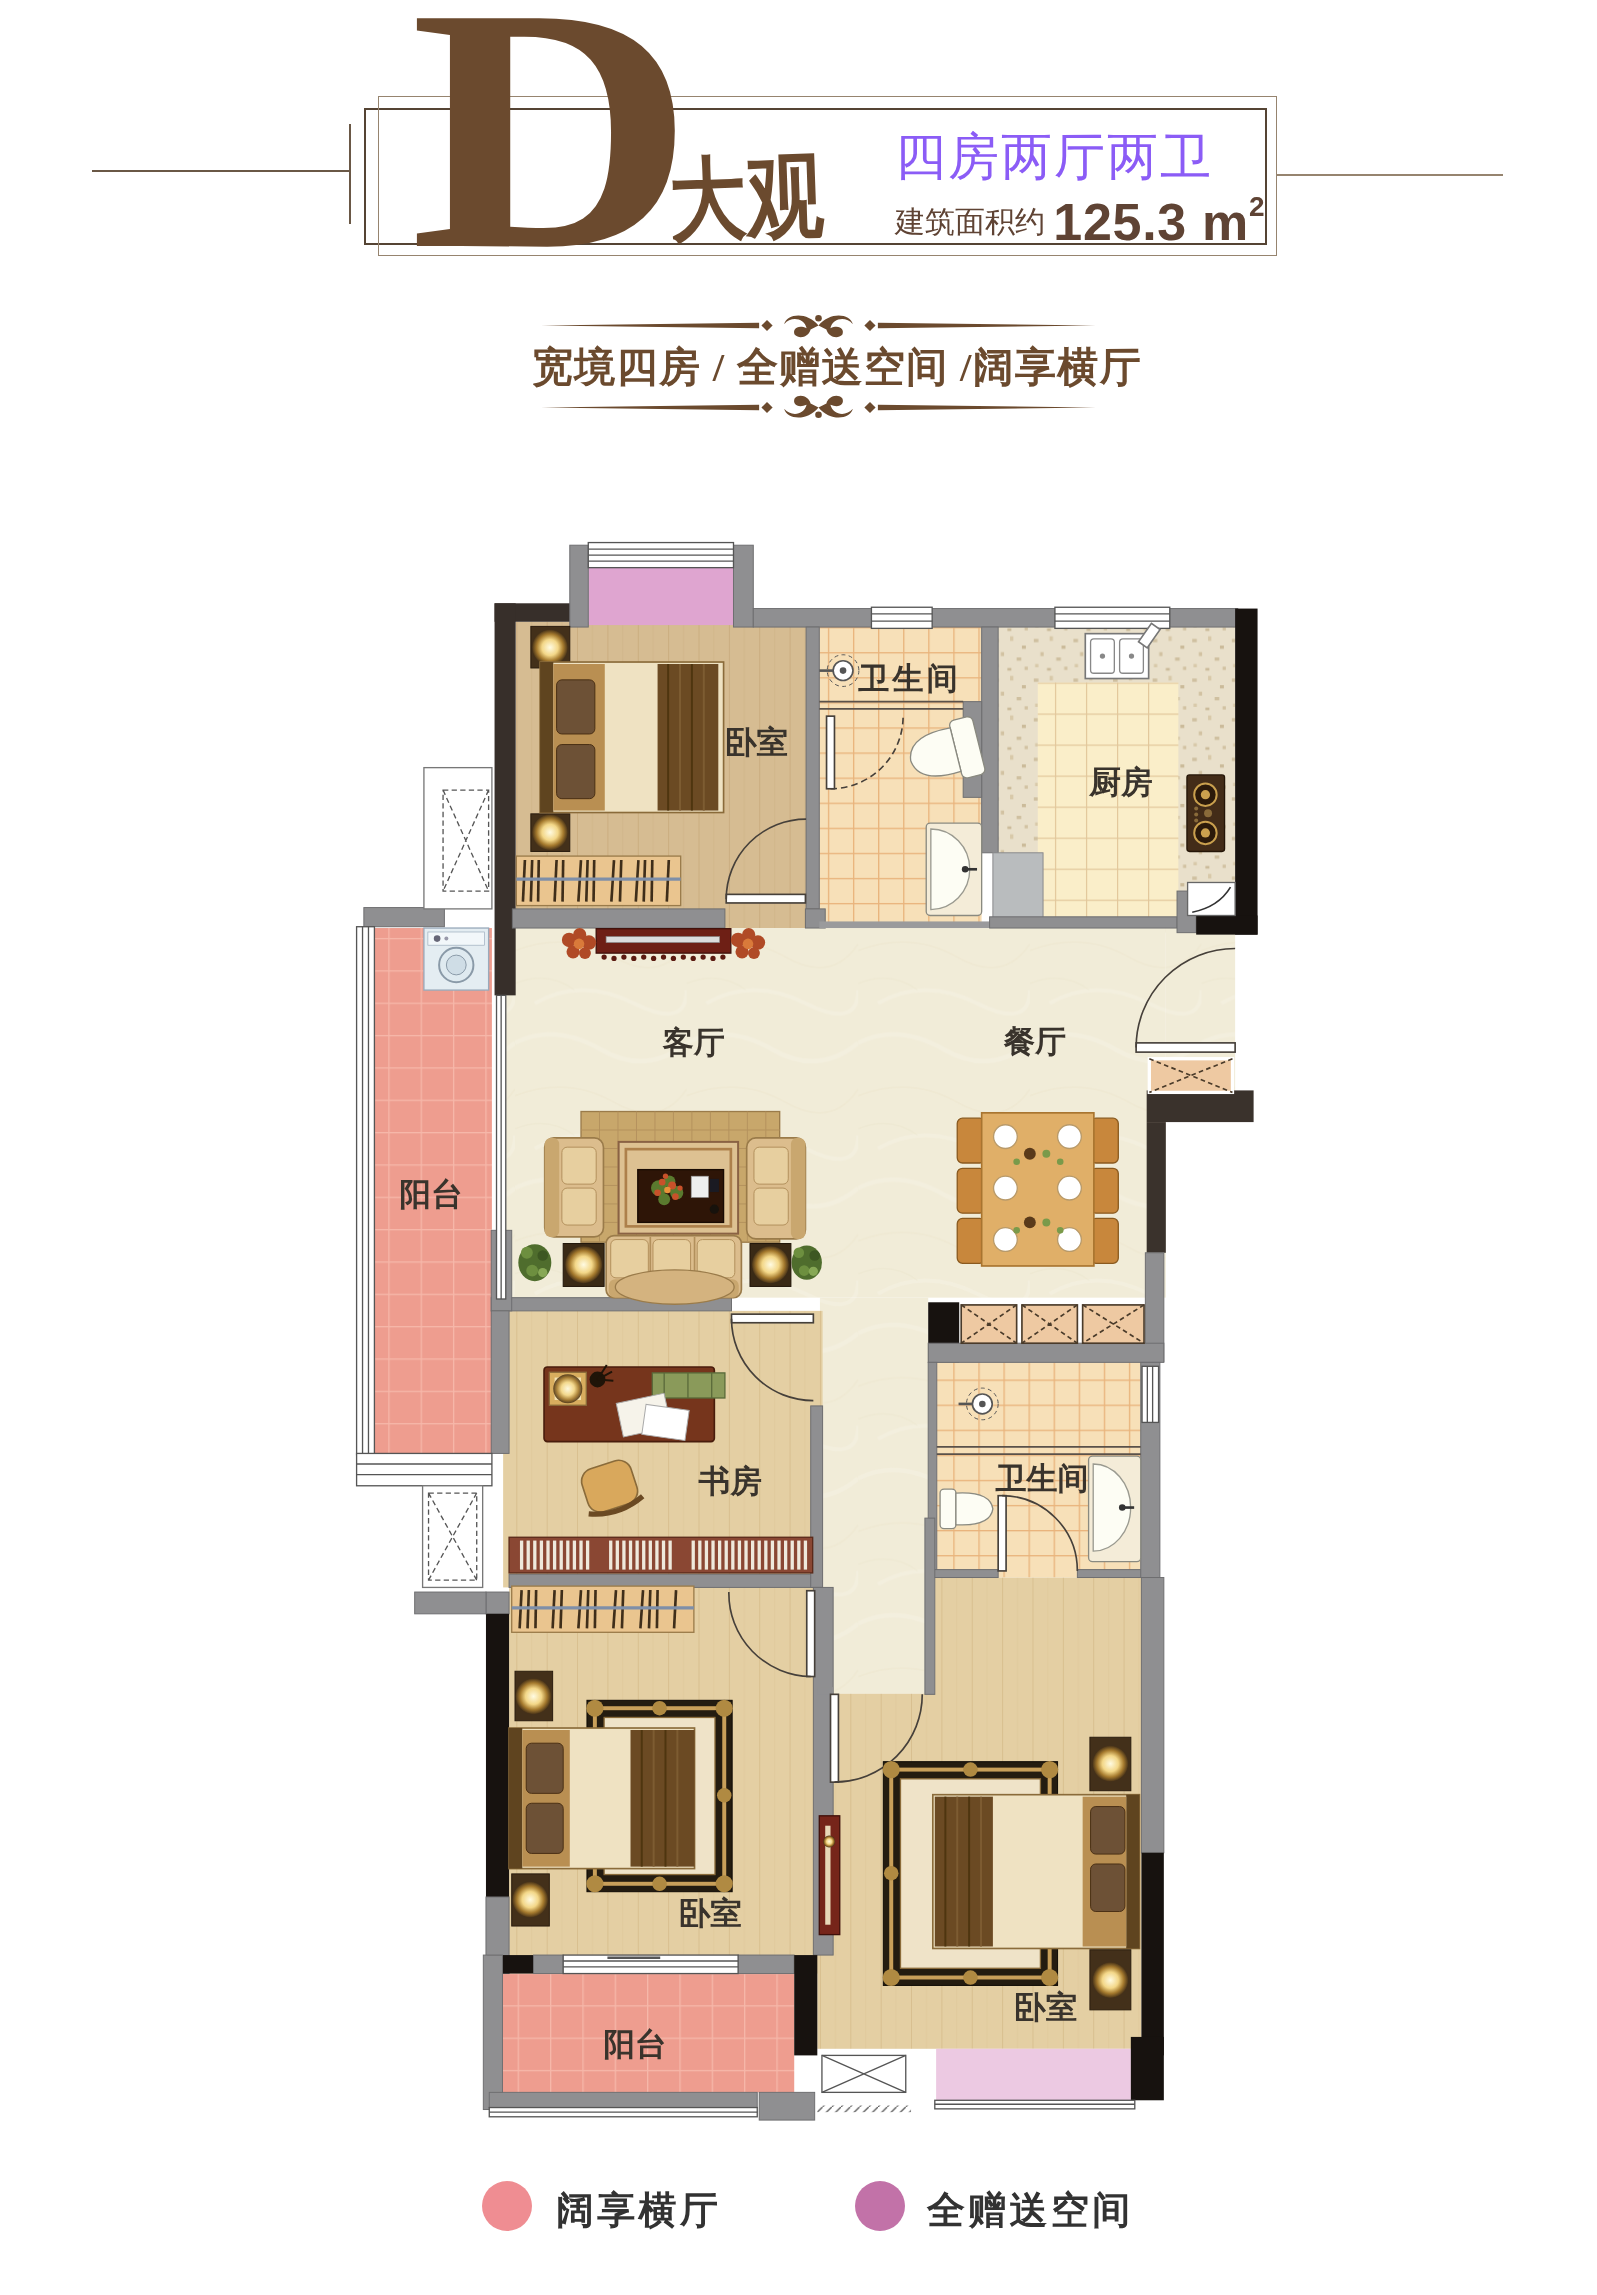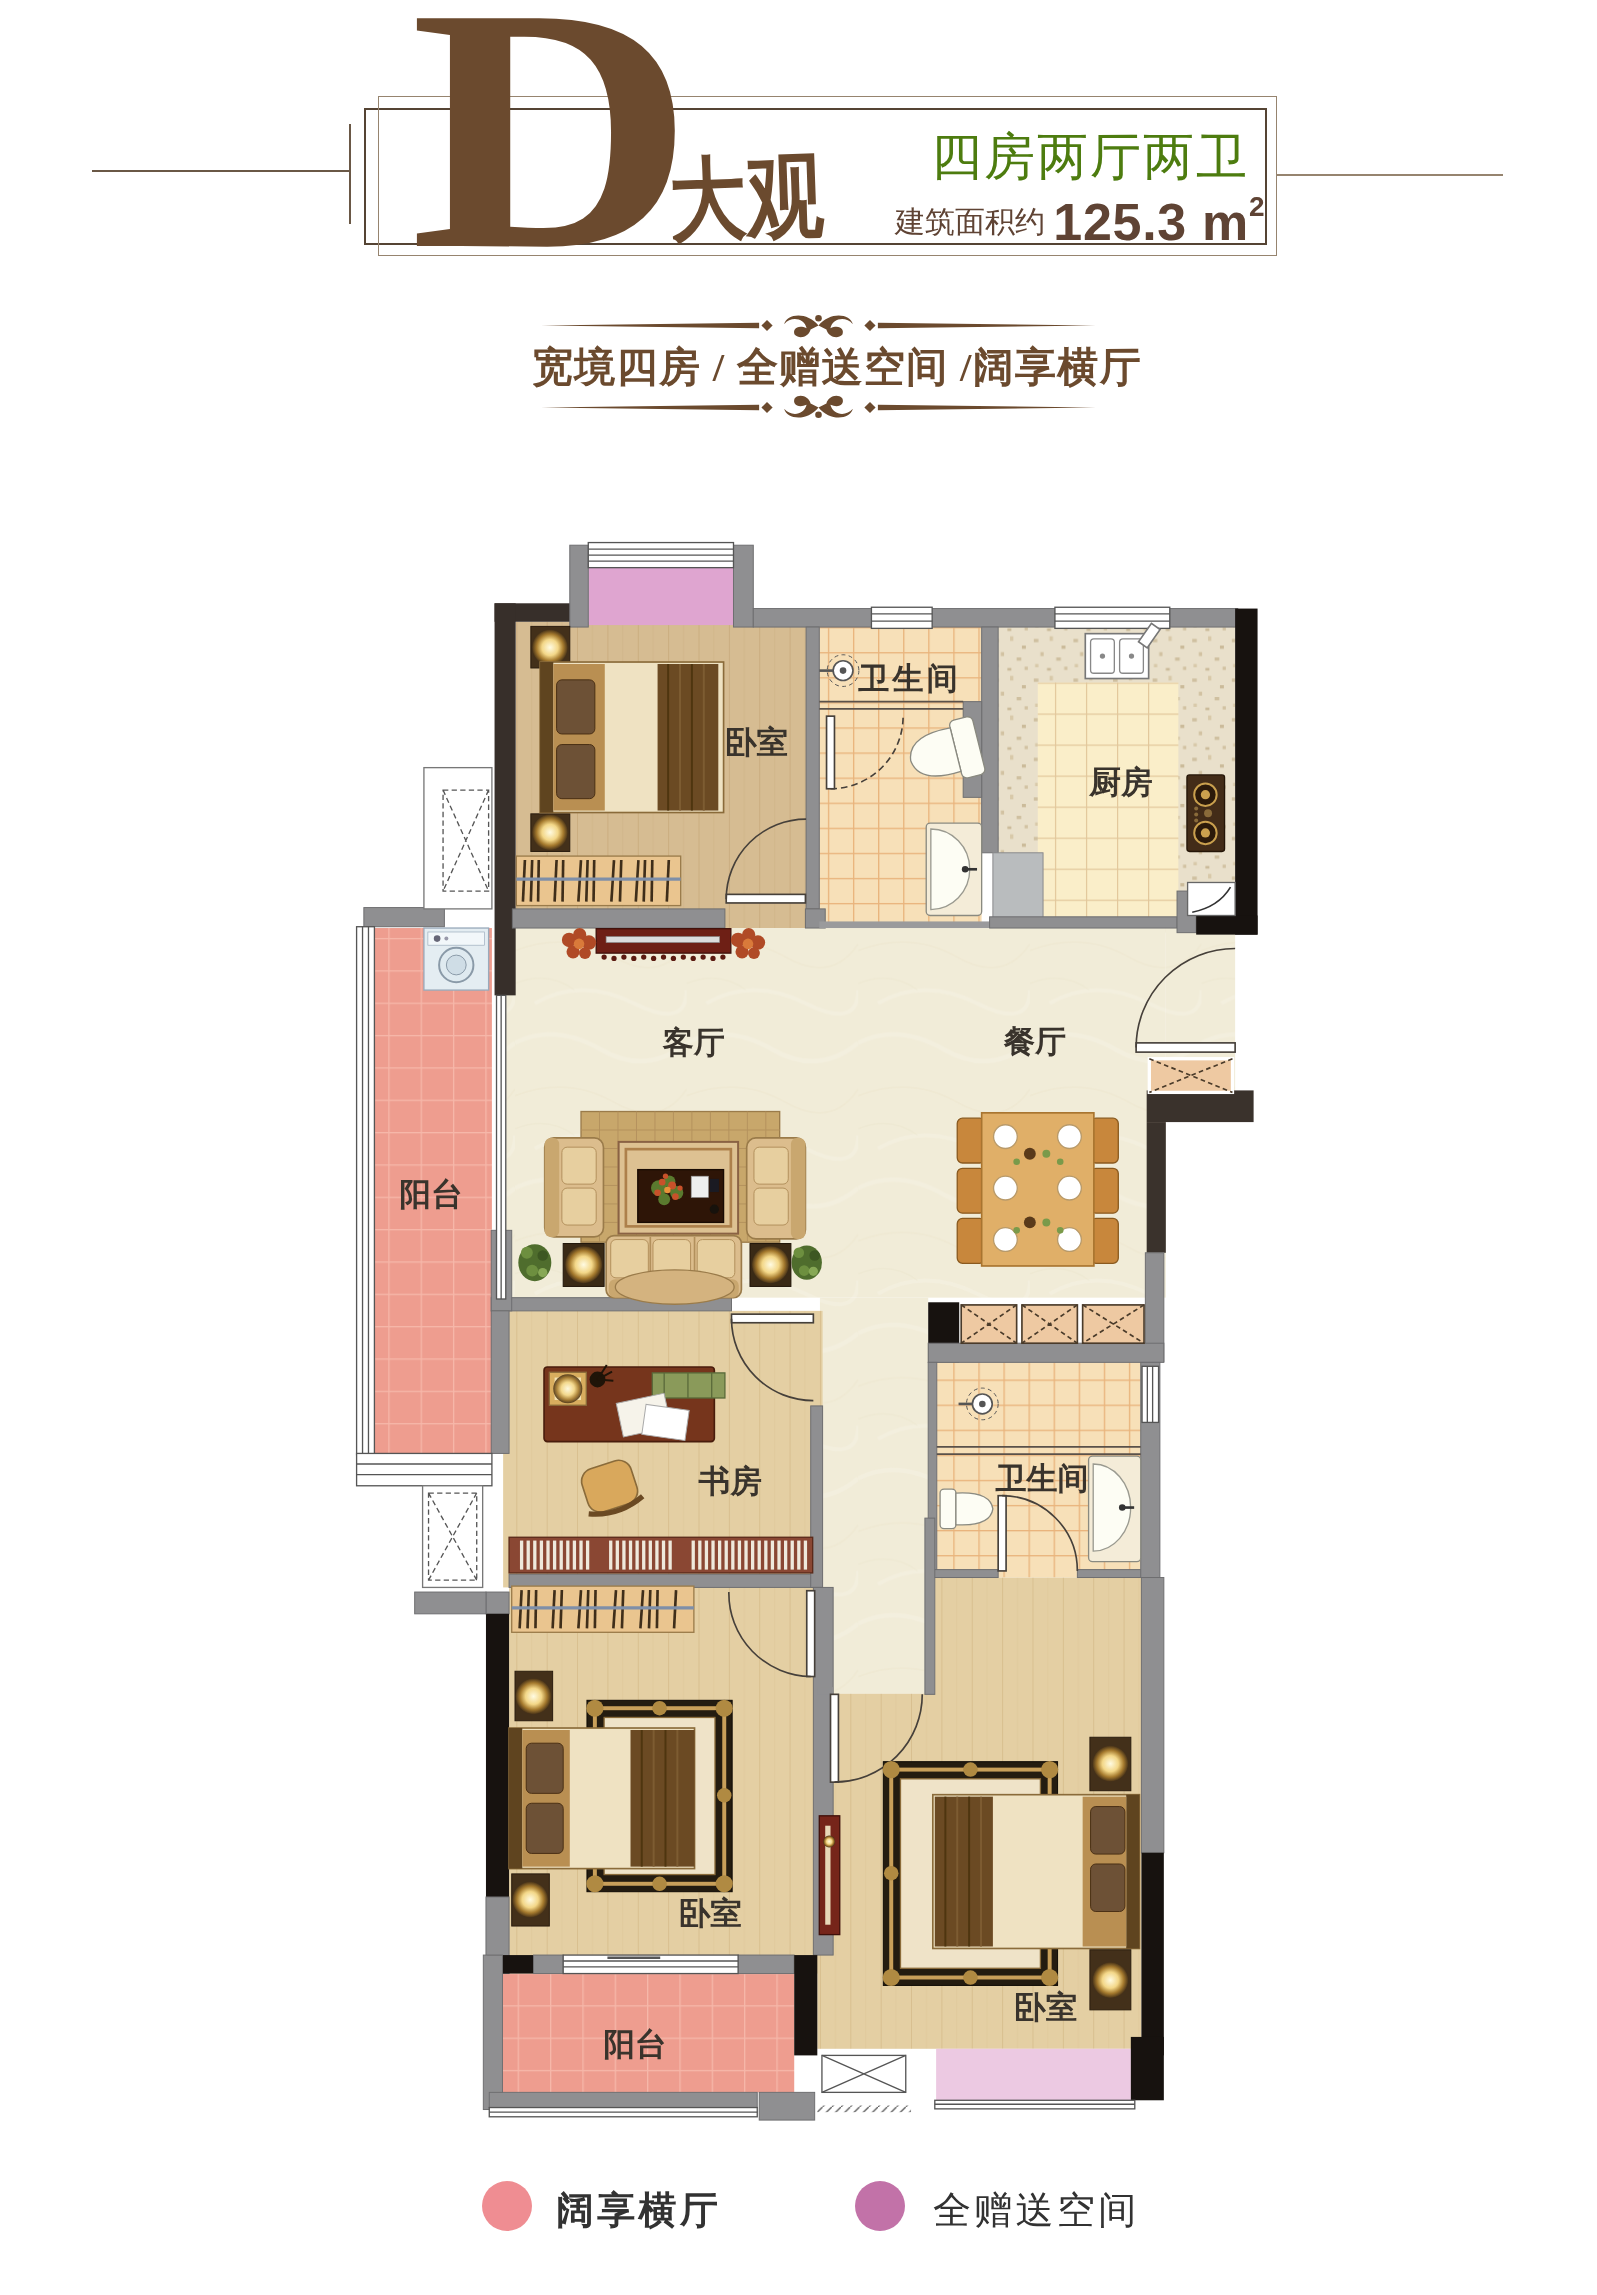--- a/index.html
+++ b/index.html
@@ -16,21 +16,21 @@
 <div class="abs" style="left:364px;top:108px;width:899px;height:133px;border:2px solid #554434;"></div>
 
 <div class="abs" style="left:378px;top:96px;width:897px;height:158px;border:1.3px solid #96846f;"></div>
 
 <div class="abs" style="left:1277px;top:174px;width:226px;height:2px;background:#96846f;"></div>
 
 <div class="abs" style="left:410px;top:-71px;width:317px;height:343px;font-family:'Liberation Serif',serif;font-weight:bold;font-size:348px;color:#6b4a2e;transform:scaleX(1.13);transform-origin:left top;">D</div>
 
 <div class="abs" style="left:667px;top:140px;white-space:nowrap;font-family:'Liberation Serif',serif;font-weight:bold;font-size:91px;color:#6b4a2e;transform:rotate(-2deg) scaleX(0.85);transform-origin:left top;">大观</div>
 
-<div class="abs" style="left:931px;top:123px;font-size:51px;font-weight:500;color:#4d7c0f;letter-spacing:2px;">四房两厅两卫</div>
+<div class="abs" style="left:895px;top:123px;font-size:51px;font-weight:500;color:#8b5cf6;letter-spacing:2px;">四房两厅两卫</div>
 
 <div class="abs" style="left:895px;top:191px;font-size:30px;font-weight:500;color:#5f4334;">建筑面积约 <span style="font-size:52px;font-weight:bold;vertical-align:-8px;letter-spacing:0.7px;">125.3 m</span><span style="font-size:28px;font-weight:bold;vertical-align:16px;">2</span></div>
 
 <svg class="abs" style="left:541px;top:309px;" width="555" height="33" viewBox="0 0 840 50">
   <polygon points="0,25 330,21 330,29" fill="#6b4a2e"></polygon>
   <rect x="336" y="19" width="12" height="12" transform="rotate(45 342 25)" fill="#6b4a2e"></rect>
   <g fill="#6b4a2e">
     <path d="M420,25 c-18,-22 -48,-18 -52,-2 c10,-12 30,-10 34,6 c-14,-6 -22,2 -18,10 c8,8 22,2 24,-8 z"></path>
     <path d="M420,25 c18,-22 48,-18 52,-2 c-10,-12 -30,-10 -34,6 c14,-6 22,2 18,10 c-8,8 -22,2 -24,-8 z"></path>
     <circle cx="420" cy="14" r="5"></circle>
@@ -862,14 +862,14 @@
 <text x="914" y="3114" font-size="48">阳台</text>
 </g>
 </svg>
 
 <div class="abs" style="left:482px;top:2181px;width:50px;height:50px;border-radius:50%;background:#ef8d92;"></div>
 
 <div class="abs" style="left:556px;top:2185px;font-size:38px;font-weight:bold;color:#323232;letter-spacing:3.3px;">阔享横厅</div>
 
 <div class="abs" style="left:855px;top:2181px;width:50px;height:50px;border-radius:50%;background:#c272a8;"></div>
 
-<div class="abs" style="left:927px;top:2185px;font-size:38px;font-weight:normal;color:#323232;letter-spacing:3.3px;margin-left:6px;">全赠送空间</div>
+<div class="abs" style="left:927px;top:2185px;font-size:38px;font-weight:bold;color:#323232;letter-spacing:3.3px;">全赠送空间</div>
 
 
 </body></html>

